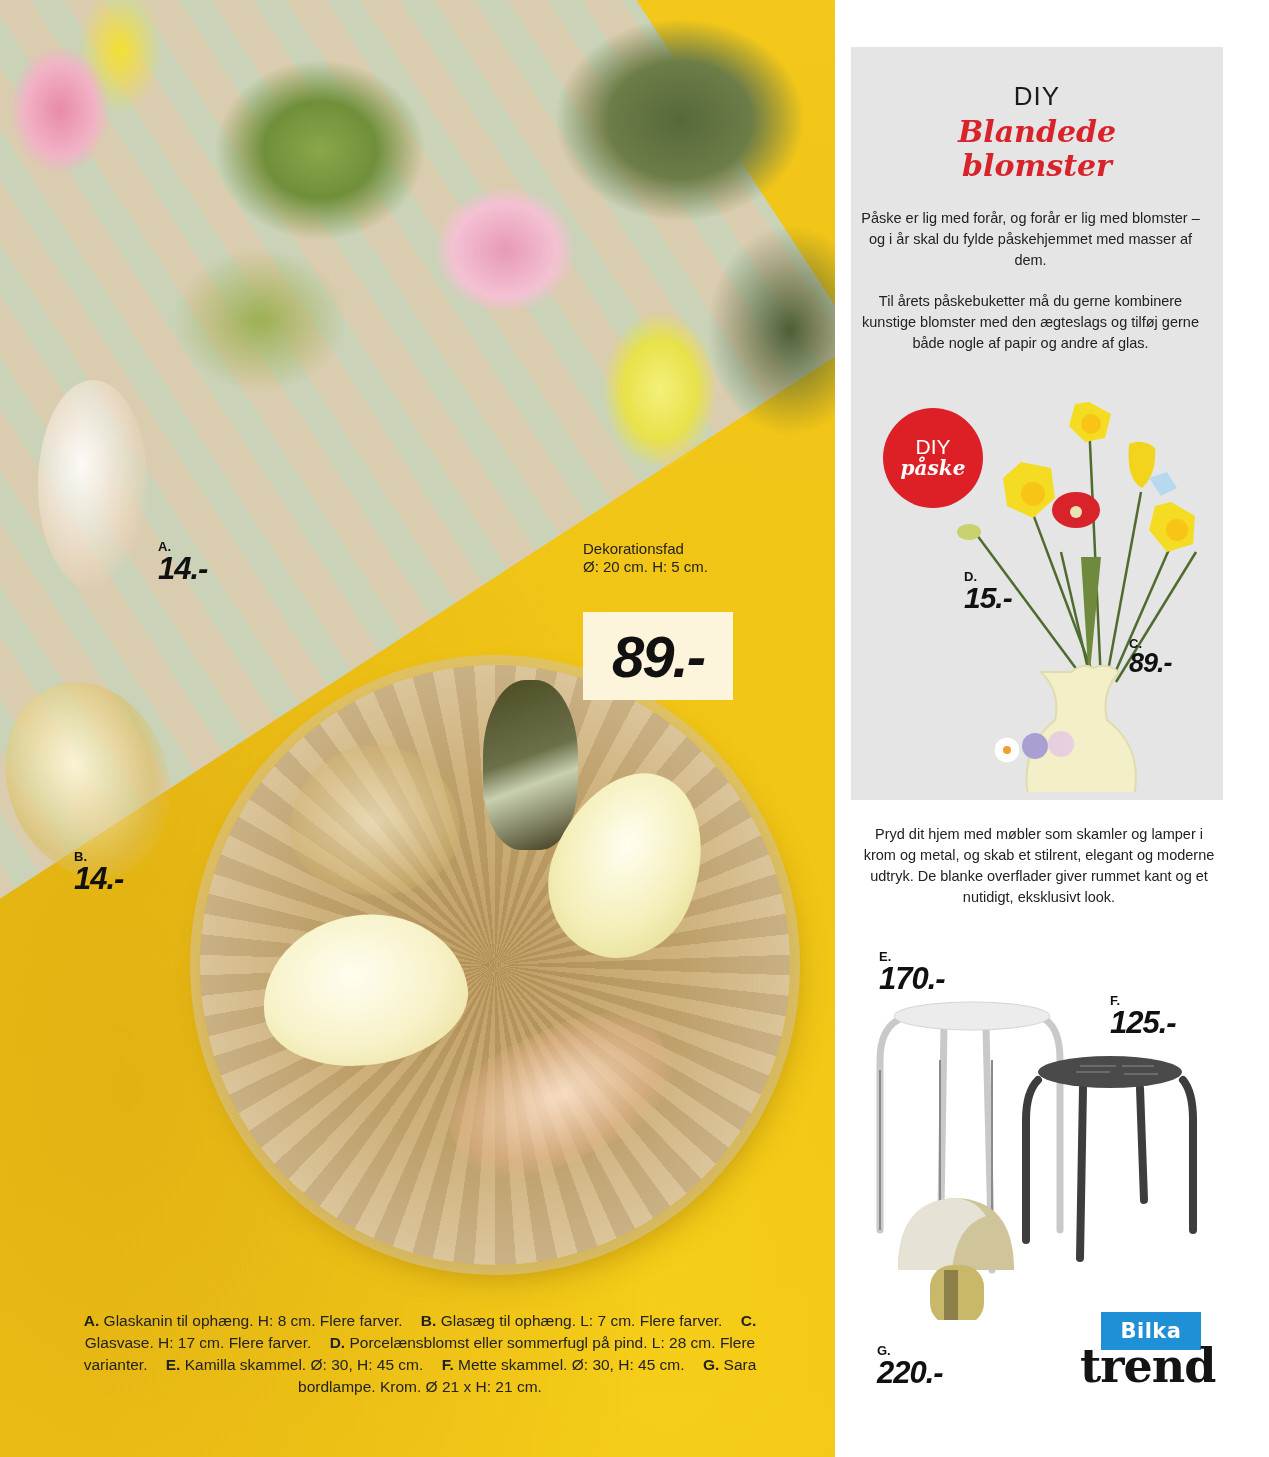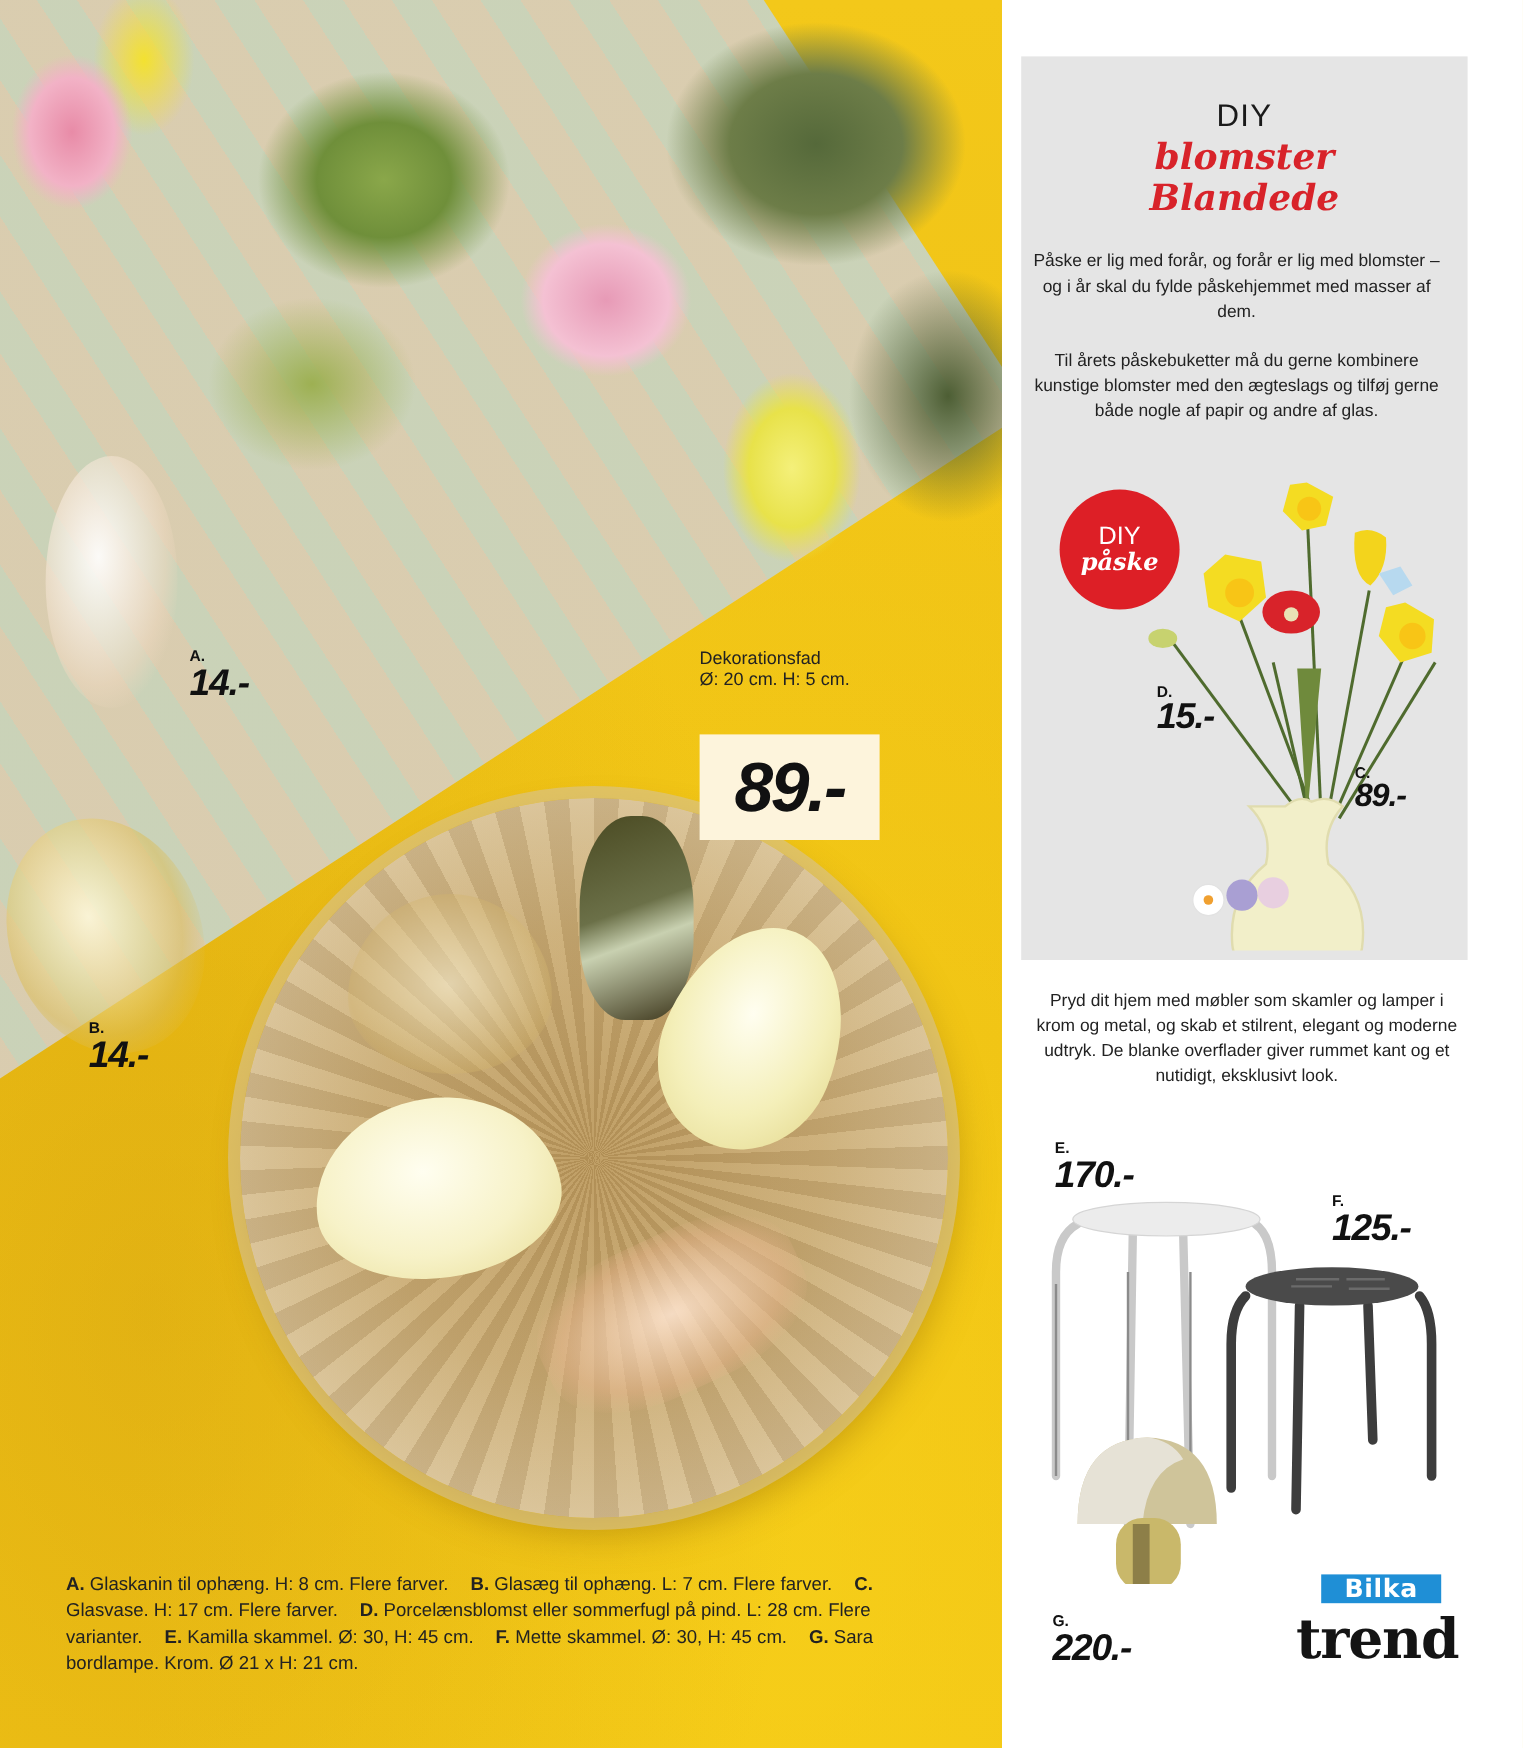--- a/index.html
+++ b/index.html
@@ -66,21 +66,21 @@
 
   .price-label { position: absolute; line-height: 1; color: #111; }
   .price-label .letter { display: block; font-family: "Liberation Sans", sans-serif; font-weight: 700; font-size: 13px; }
   .price-label .amount { display: block; font-family: "Liberation Sans", sans-serif; font-style: italic; font-weight: 700; font-size: 31px; letter-spacing: -1px; }
 
   .dekor-info { position: absolute; left: 583px; top: 540px; font-family: "Liberation Sans", sans-serif; font-size: 15px; line-height: 18px; color: #222; }
   .dekor-price { position: absolute; left: 583px; top: 612px; width: 150px; height: 88px; background: #fdf4dc;
     display: flex; align-items: center; justify-content: center; }
   .dekor-price span { font-family: "Liberation Sans", sans-serif; font-style: italic; font-weight: 700; font-size: 58px; letter-spacing: -2px; color: #111; }
 
-  .footnote { position: absolute; left: 55px; top: 1310px; width: 730px; 
+  .footnote { position: absolute; left: 55px; top: 1310px; width: 730px; text-align: center;
     font-family: "Liberation Sans", sans-serif; font-size: 15.5px; line-height: 22px; color: #222; }
   .footnote b { font-weight: 700; }
   .footnote .gap { display: inline-block; width: 14px; }
 
   
   .diy-panel { position: absolute; left: 851px; top: 47px; width: 372px; height: 753px; background: #e5e5e5; }
   .diy-title { position: absolute; left: 0; right: 0; top: 34px; text-align: center;
     font-family: "Liberation Sans", sans-serif; font-size: 26px; letter-spacing: 1px; color: #1a1a1a; }
   .diy-script { position: absolute; left: 0; right: 0; top: 68px; text-align: center;
     font-family: "DejaVu Serif", serif; font-style: italic; font-weight: 700; font-size: 30px; line-height: 34px; color: #d8232a; }
@@ -93,21 +93,21 @@
   .badge .b1 { font-family: "Liberation Sans", sans-serif; font-size: 21px; line-height: 20px; }
   .badge .b2 { font-family: "DejaVu Serif", serif; font-style: italic; font-weight: 700; font-size: 20px; line-height: 22px; }
 
   .vase-illustration { position: absolute; left: 90px; top: 335px; width: 270px; height: 410px; }
 
   .right-text { position: absolute; left: 858px; top: 824px; width: 362px; text-align: center;
     font-family: "Liberation Sans", sans-serif; font-size: 14.5px; line-height: 21px; color: #222; }
 
   .furniture { position: absolute; left: 858px; top: 940px; width: 370px; height: 380px; }
 
-  .bilka-logo { position: absolute; left: 1101px; top: 1312px; width: 100px; height: 24px; background: #1f8fd6;
+  .bilka-logo { position: absolute; left: 1101px; top: 1312px; width: 100px; height: 38px; background: #1f8fd6;
     display: flex; align-items: center; justify-content: center; }
   .bilka-logo span { color: #fff; font-family: "DejaVu Sans", sans-serif; font-weight: 700; font-size: 21px; letter-spacing: 0.5px; }
   .trend-logo { position: absolute; left: 1080px; top: 1343px; width: 150px; text-align: left;
     font-family: "DejaVu Serif", serif; font-weight: 700; font-size: 46px; line-height: 46px; color: #141414; letter-spacing: -1px; }
 </style>
 </head>
 <body>
 
 <div class="photo">
   <div class="yellow-bg"></div>
@@ -156,22 +156,22 @@
     <b>F.</b>
     <span>Mette skammel. Ø: 30, H: 45 cm.</span><span class="gap"></span>
     <b>G.</b>
     <span>Sara bordlampe. Krom. Ø 21 x H: 21 cm.</span>
   </div>
 </div>
 
 <div class="diy-panel">
   <div class="diy-title">DIY</div>
   <div class="diy-script">
+    <div>Blandede</div>
     <div>blomster</div>
-    <div>Blandede</div>
   </div>
   <div class="diy-text p1">Påske er lig med forår, og forår er lig med blomster – og i år skal du fylde påskehjemmet med masser af dem.</div>
   <div class="diy-text p2">Til årets påskebuketter må du gerne kombinere kunstige blomster med den ægteslags og tilføj gerne både nogle af papir og andre af glas.</div>
 
   <svg class="vase-illustration" viewBox="0 0 270 410">
 
     <g stroke="#4f6b2e" stroke-width="2.5" fill="none">
       <path d="M160 300 L148 40"></path>
         <path d="M165 300 L200 110"></path>
         <path d="M170 300 L240 140"></path>

